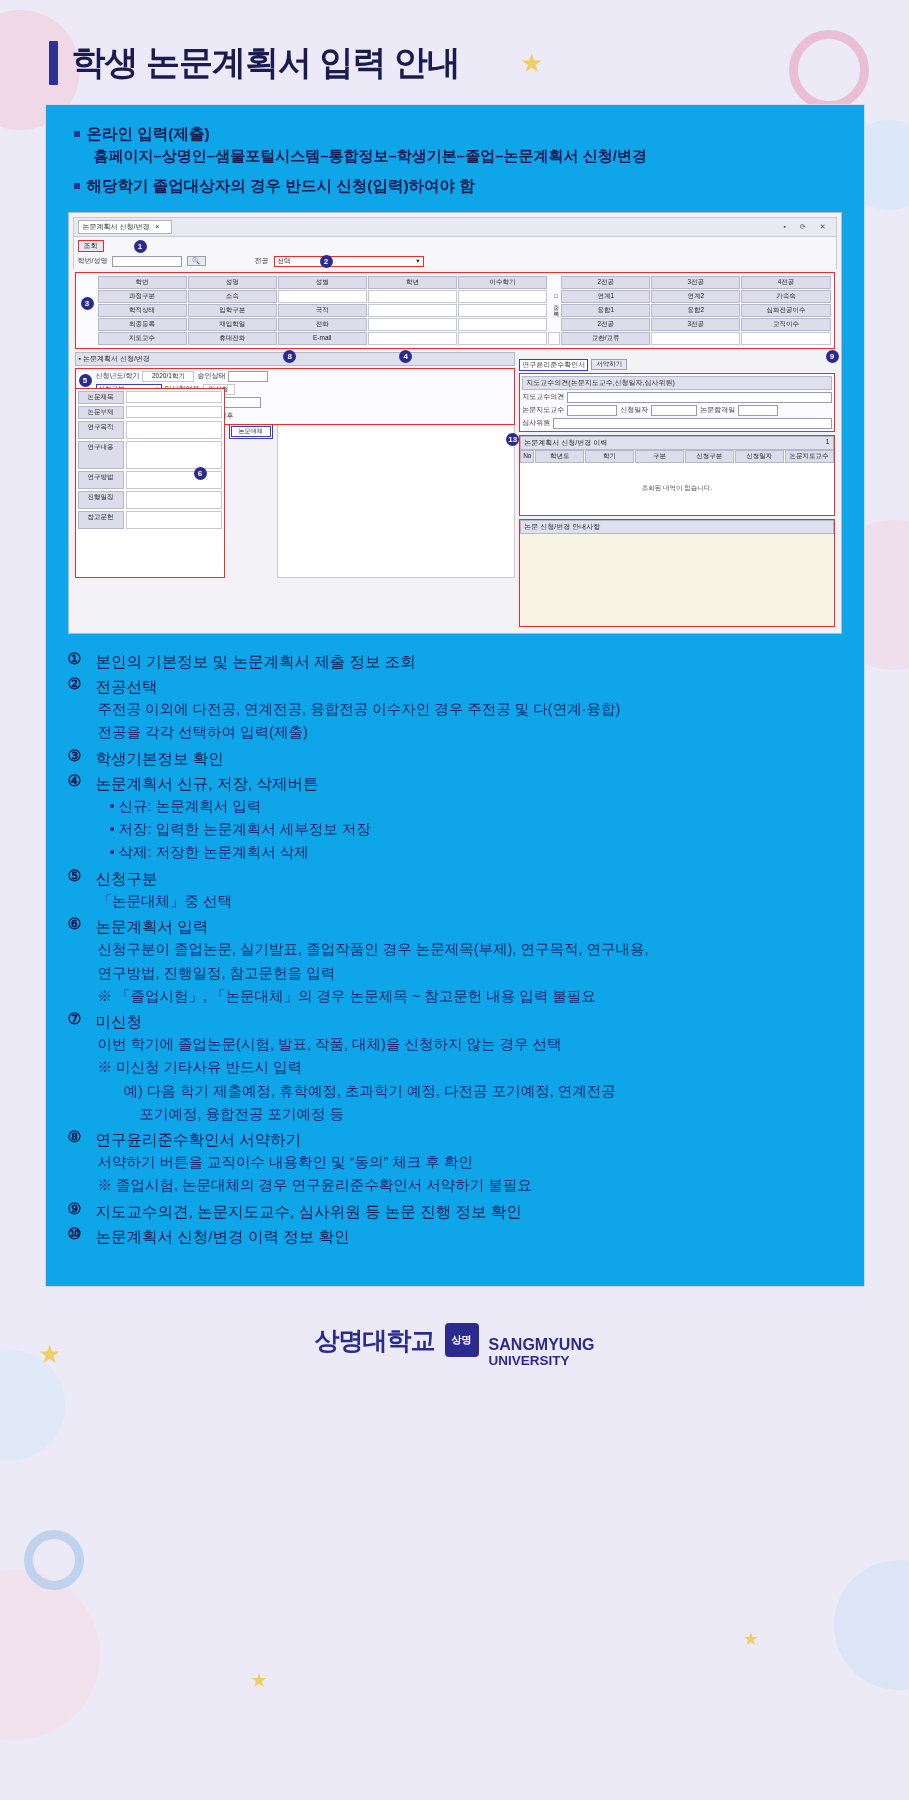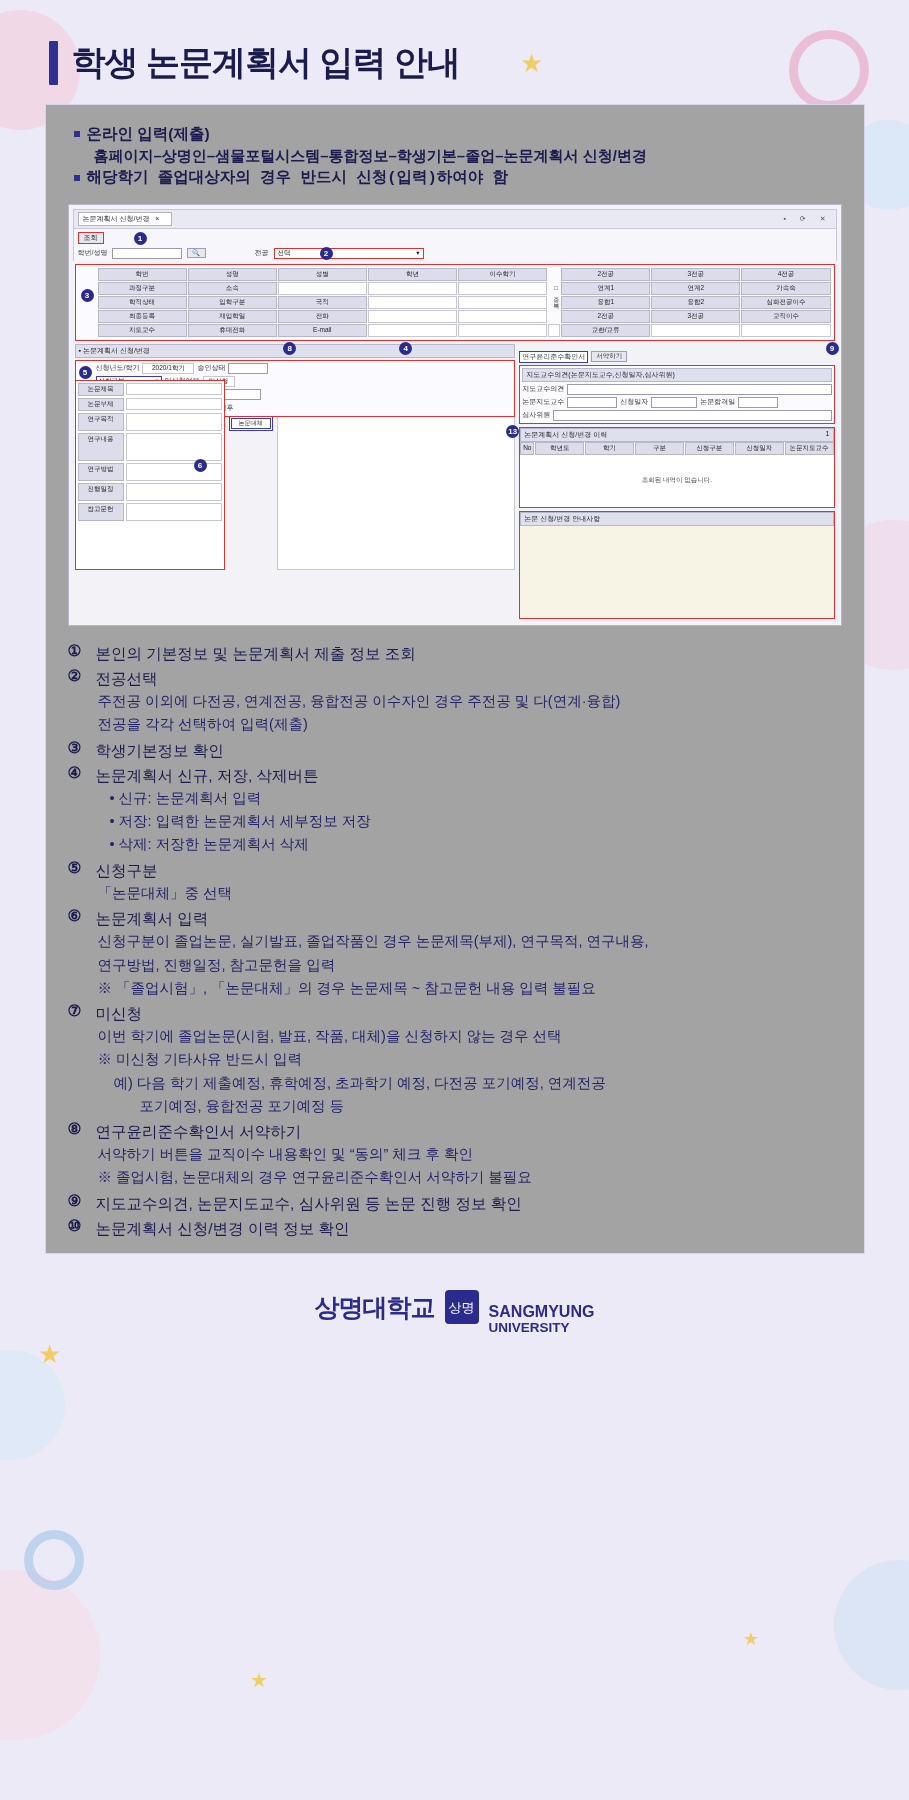--- a/index.html
+++ b/index.html
@@ -34,23 +34,23 @@
     z-index: 2;
     width: 820px;
     margin: 0 auto;
     padding: 40px 0 0 0;
   }
   .title-row { display:flex; align-items:center; gap:14px; padding-left: 4px; margin-bottom: 18px;}
   .title-bar { width:9px; height:44px; background:#2e3192; border-radius:1px;}
   .page-title { font-size:34px; font-weight:bold; color:#1b1b50; letter-spacing:-1px; }
 
   .card {
-    background:#a3a3a3;
+    background:#0ea5e9;
     border: 1px solid #d7d5ea;
-    padding: 18px 22px 11px 22px;
+    padding: 18px 22px 36px 22px;
   }
   .bullets { margin: 0 0 14px 6px; }
   .bullet-line { display:flex; align-items:flex-start; gap:7px; color:#1b1b50; font-size:15.5px; font-weight:bold; line-height:1.45; }
   .sq { width:6px;height:6px;background:#2e3192; margin-top:8px; flex:0 0 auto;}
   .sub-line { margin-left:20px; font-size:15px; font-weight:bold; color:#1b1b50; line-height:1.45;}
 
   
   .shot {
     border:1px solid #b9b7d0;
     background:#f2f2f7;
@@ -80,28 +80,28 @@
   .btn-s { background:#e7e7f0; border:1px solid #9e9db3; font-size:6.5px; padding:0 4px; }
 
   
   .notes { margin-top: 6px; }
   .note { display:flex; gap:8px; margin-bottom:2px; }
   .note-no { color:#1b1b50; font-weight:bold; font-size:15.5px; flex:0 0 auto; width:20px;}
   .note-body { flex:1 1 auto; }
   .note-head { color:#1b1b50; font-weight:normal; font-size:15.5px; line-height:1.5;}
   .note-sub { color:#24246a; font-size:14.5px; line-height:1.6; margin-left:2px;}
   .note-sub.dot { margin-left:14px; }
-  .note-sub.ind { margin-left:18px; }
+  .note-sub.ind { margin-left:28px; }
   .note-sub.ind2 { margin-left:44px; }
 
   
   .footer { text-align:center; padding: 26px 0 40px 0; position:relative; z-index:2;}
   .logo-wrap { display:inline-flex; align-items:center; gap:10px; }
   .logo-ko { font-size:25px; font-weight:bold; color:#2b2b8f; letter-spacing:-1px;}
-  .logo-mark { width:34px;height:34px; background:#2b2b8f; border-radius:4px; display:inline-flex;align-items:center;justify-content:center;color:#fff;font-size:13px;font-weight:normal;line-height:1.05; text-align:center;}
+  .logo-mark { width:34px;height:34px; background:#2b2b8f; border-radius:4px; display:inline-flex;align-items:center;justify-content:center;color:#fff;font-size:10px;font-weight:bold;line-height:1.05; text-align:center;}
   .logo-en { text-align:left; line-height:1.05; }
   .logo-en .l1 { font-size:16px; font-weight:bold; color:#2b2b8f;margin-top:24px; }
   .logo-en .l2 { font-size:13.5px; font-weight:bold; color:#2b2b8f; }
 </style>
 </head>
 <body>
 
 <div class="bg-deco">
   <div class="blob b1"></div>
     <div class="blob b2"></div>
@@ -126,21 +126,21 @@
   </div>
 
   <div class="card">
 
     <div class="bullets">
       <div class="bullet-line">
         <span class="sq"></span>
         <span>온라인 입력(제출)</span>
       </div>
       <div class="sub-line">홈페이지–상명인–샘물포털시스템–통합정보–학생기본–졸업–논문계획서 신청/변경</div>
-      <div class="bullet-line" style="margin-top:0;font-family:Liberation Mono, monospace;">
+      <div class="bullet-line" style="margin-top:8px;">
         <span class="sq"></span>
         <span>해당학기 졸업대상자의 경우 반드시 신청(입력)하여야 함</span>
       </div>
     </div>
 
     <div class="shot">
 
       <div class="tabbar">
         <div class="tab">
           <span>논문계획서 신청/변경</span>

